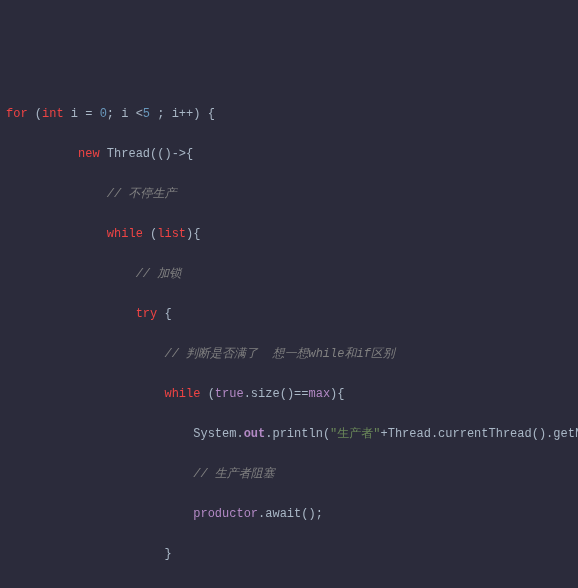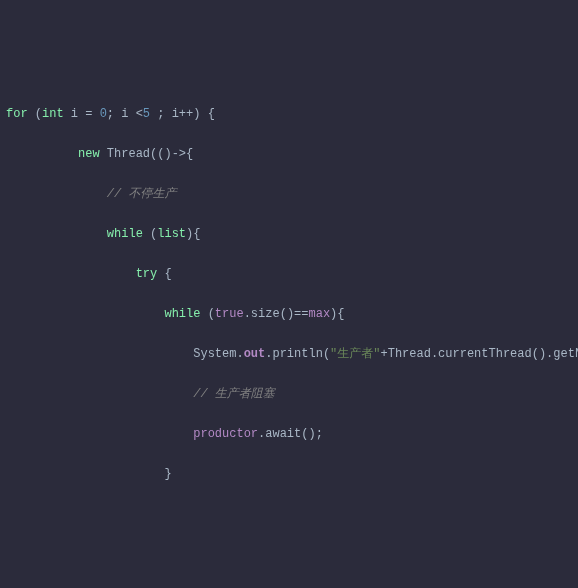--- a/index.html
+++ b/index.html
@@ -8,38 +8,40 @@
     font-family: "Consolas", "Monaco", "Courier New", monospace;
     font-size: 12px;
     line-height: 20px;
     color: #a9b7c6;
     width: 578px;
     height: 588px;
     overflow: hidden;
     padding: 4px 0 0 6px;
     white-space: pre;
   }
-  .kw { color: #86efac; }        
+  .kw { color: #ef4444; }        
   .num { color: #6897bb; }       
   .str { color: #6a8759; }    
   .comment { color: #808080; font-style: italic; }
   .field { color: #b389c5; }
   .out { color: #b389c5; font-weight: bold; }
 </style>
 </head>
 <body>
 
 
 
 <div>
 <div><span class="kw">for</span> (<span class="kw">int</span><span> i = </span><span class="num">0</span><span>; i &lt;</span><span class="num">5</span><span> ; i++) {</span></div>
 <div>          <span class="kw">new</span><span> Thread(()-&gt;{</span></div>
 <div>              <span class="comment">// 不停生产</span></div>
 <div>              <span class="kw">while</span><span> (</span><span class="kw">list</span><span>){</span></div>
+<div>                  <span class="comment">// 加锁</span></div>
 <div>                  <span class="kw">try</span><span> {</span></div>
+<div>                      <span class="comment">// 判断是否满了  想一想while和if区别</span></div>
 <div>                      <span class="kw">while</span><span> (</span><span class="field">true</span><span>.size()==</span><span class="field">max</span><span>){</span></div>
 <div>                          <span>System.</span><span class="out">out</span><span>.println(</span><span class="str">"生产者"</span><span>+Thread.currentThread().getName(</span></div>
 <div>                          <span class="comment">// 生产者阻塞</span></div>
 <div>                          <span class="field">productor</span><span>.await();</span></div>
 <div>                      <span>}</span></div>
 
 
 
 
 

